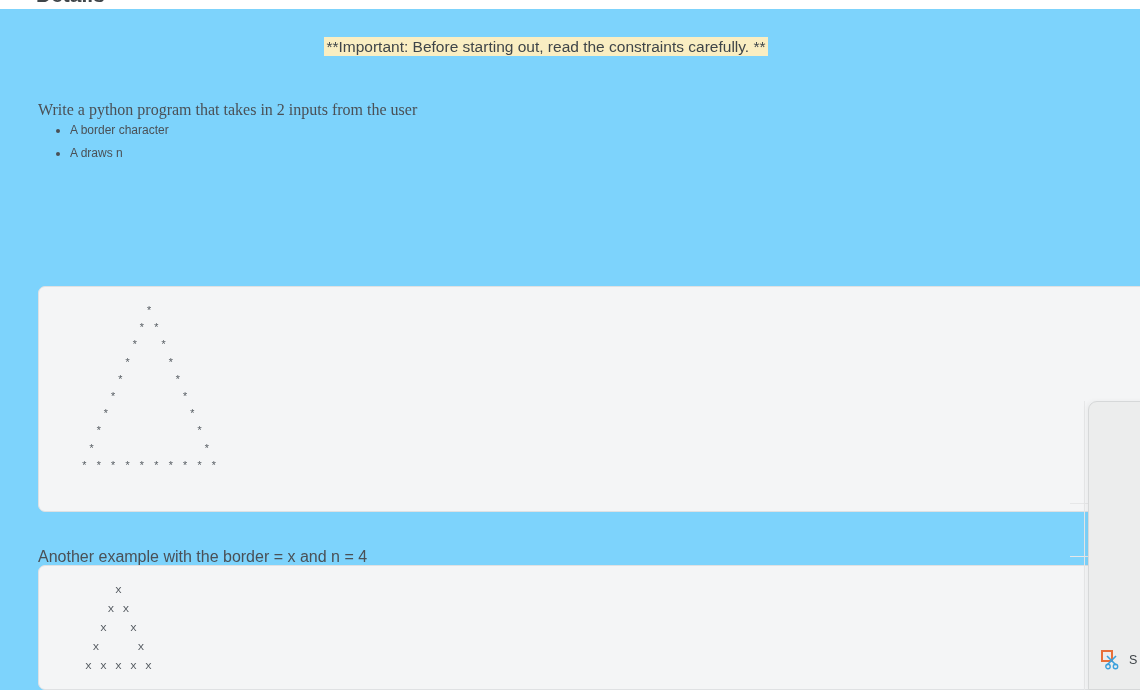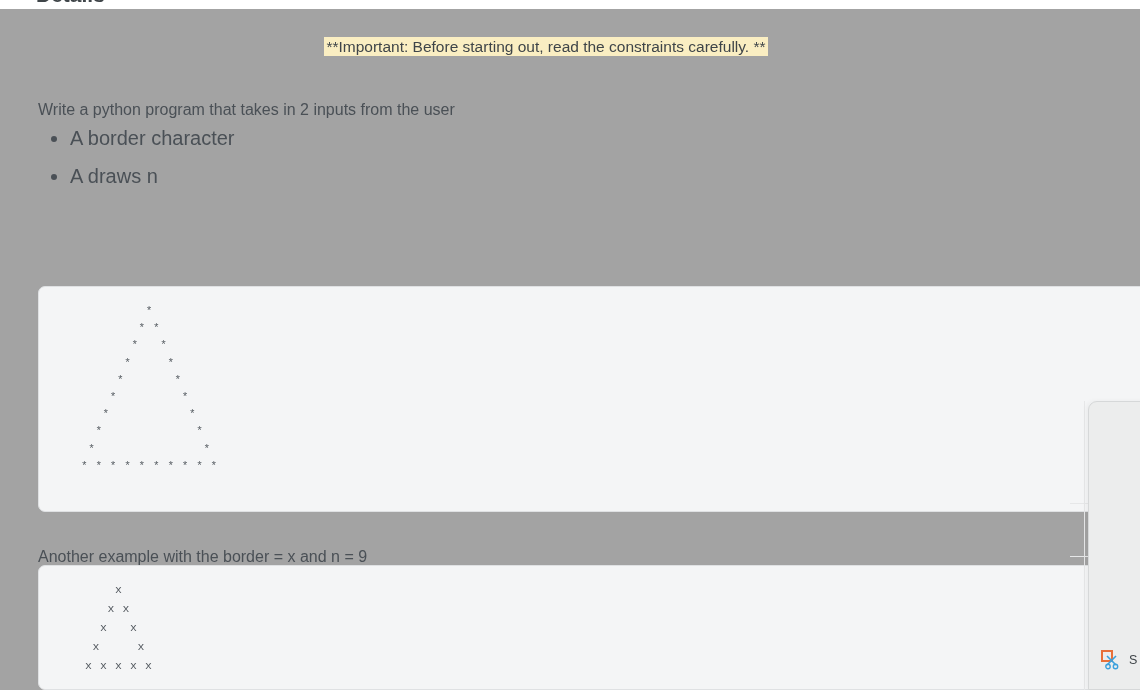--- a/index.html
+++ b/index.html
@@ -43,21 +43,21 @@
     background: #e3e5e7;
   }
 
   
   .doc {
     position: absolute;
     top: 9px;
     left: 0;
     width: 1140px;
     height: 681px;
-    background: #a3a3a3;
+    background: #7dd3fc;
     padding: 0;
   }
 
   .important-row {
     position: absolute;
     top: 27px;
     left: 0;
     width: 1092px;
     text-align: center;
   }
@@ -70,35 +70,35 @@
   }
 
   .para {
     position: absolute;
     left: 38px;
     font-size: 16px;
     line-height: 1.4;
     color: #4a5056;
     white-space: nowrap;
   }
-  .p-intro  { top: 74px; }
+  .p-intro  { top: 74px; font-family: Liberation Serif, serif; }
   .p-draws  { top: 194px; }
   .p-forex  { top: 239px; }
   .p-another{ top: 521px; }
 
   ul.bullets {
     position: absolute;
     top: 110px;
     left: 38px;
     margin: 0;
     padding: 0 0 0 32px;
     list-style: disc;
   }
   ul.bullets li {
-    font-size: 20px;
+    font-size: 12px;
     line-height: 1.9;
     color: #4a5056;
   }
 
   
   .codeblock {
     position: absolute;
     left: 38px;
     background: #f4f5f6;
     border: 1px solid #dfe1e3;
@@ -218,21 +218,21 @@
        *   *
       *     *
      *       *
     *         *
    *           *
   *             *
  *               *
 * * * * * * * * * *</pre>
   </div>
 
-  <p class="para p-another">Another example with the border = x and n = 9</p>
+  <p class="para p-another">Another example with the border = x and n = 4</p>
 
   <div class="codeblock cb-2">
     <pre>    x
    x x
   x   x
  x     x
 x x x x x</pre>
   </div>
 
 </div>

